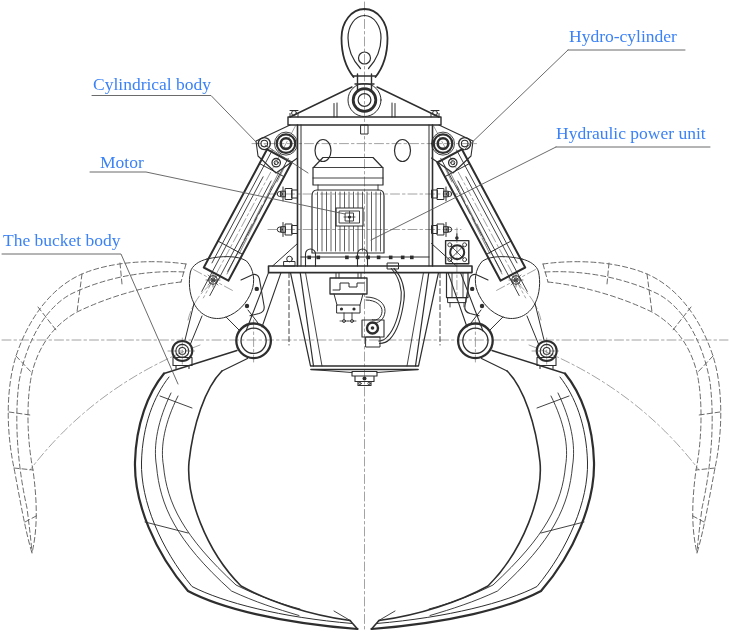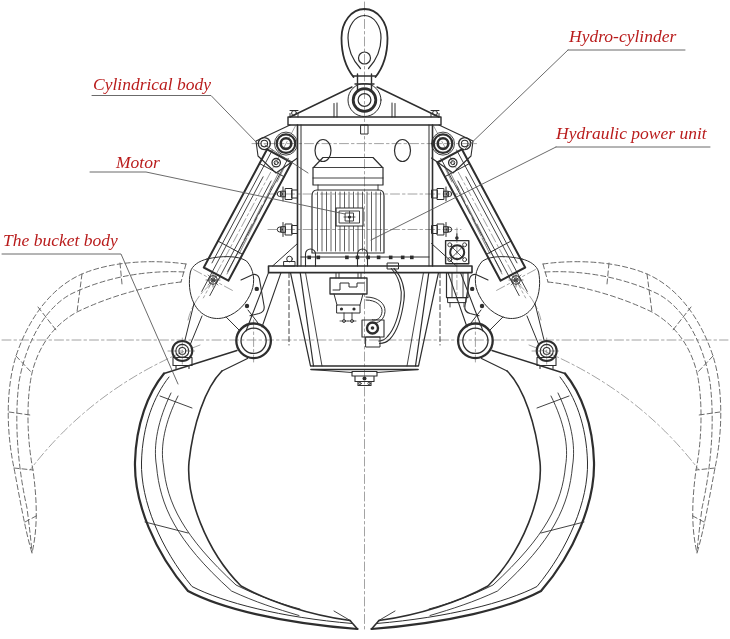--- a/index.html
+++ b/index.html
@@ -1,20 +1,20 @@
 <!DOCTYPE html>
 <html><head>
 <meta charset="utf-8">
 <style>
   html,body{margin:0;padding:0;background:#ffffff;}
   .canvas{position:relative;width:730px;height:639px;background:#ffffff;overflow:hidden;
           font-family:"Liberation Serif", serif;}
   .canvas svg{position:absolute;left:0;top:0;}
-  .part-label{position:absolute;font-style:italic;font-size:17.5px;line-height:19px;
-              color:#b91c1c;white-space:nowrap;}
+  .part-label{position:absolute;font-size:17.5px;line-height:19px;
+              color:#3b82f6;white-space:nowrap;}
 </style>
 </head>
 <body>
 
 <div class="canvas">
 <svg width="730" height="639" viewBox="0 0 730 639" fill="none" stroke-linecap="round" stroke-linejoin="round">
 
   <g stroke="#8b8b8b" stroke-width="0.8" stroke-dasharray="9 3 2.5 3">
     <path d="M 364.5 2 V 630"></path>
     <path d="M 2 340 H 728"></path>
@@ -270,16 +270,16 @@
     <path d="M 90 172 H 146 L 345 214"></path>
     <path d="M 568 50 H 685 M 568 50 L 463 151"></path>
     <path d="M 556 147 H 710 M 556 147 L 371 240"></path>
     <path d="M 2 254 H 121 L 178 384"></path>
     <path d="M 265 145 L 308 173"></path>
   </g>
 </svg>
 
 <div class="part-label" style="left:93px;top:75px">Cylindrical body</div>
 <div class="part-label" style="left:569px;top:27px">Hydro-cylinder</div>
-<div class="part-label" style="left:116px;top:153px">Motor</div>
+<div class="part-label" style="left:100px;top:153px">Motor</div>
 <div class="part-label" style="left:556px;top:124px">Hydraulic power unit</div>
 <div class="part-label" style="left:3px;top:231px">The bucket body</div>
 </div>
 
 </body></html>

